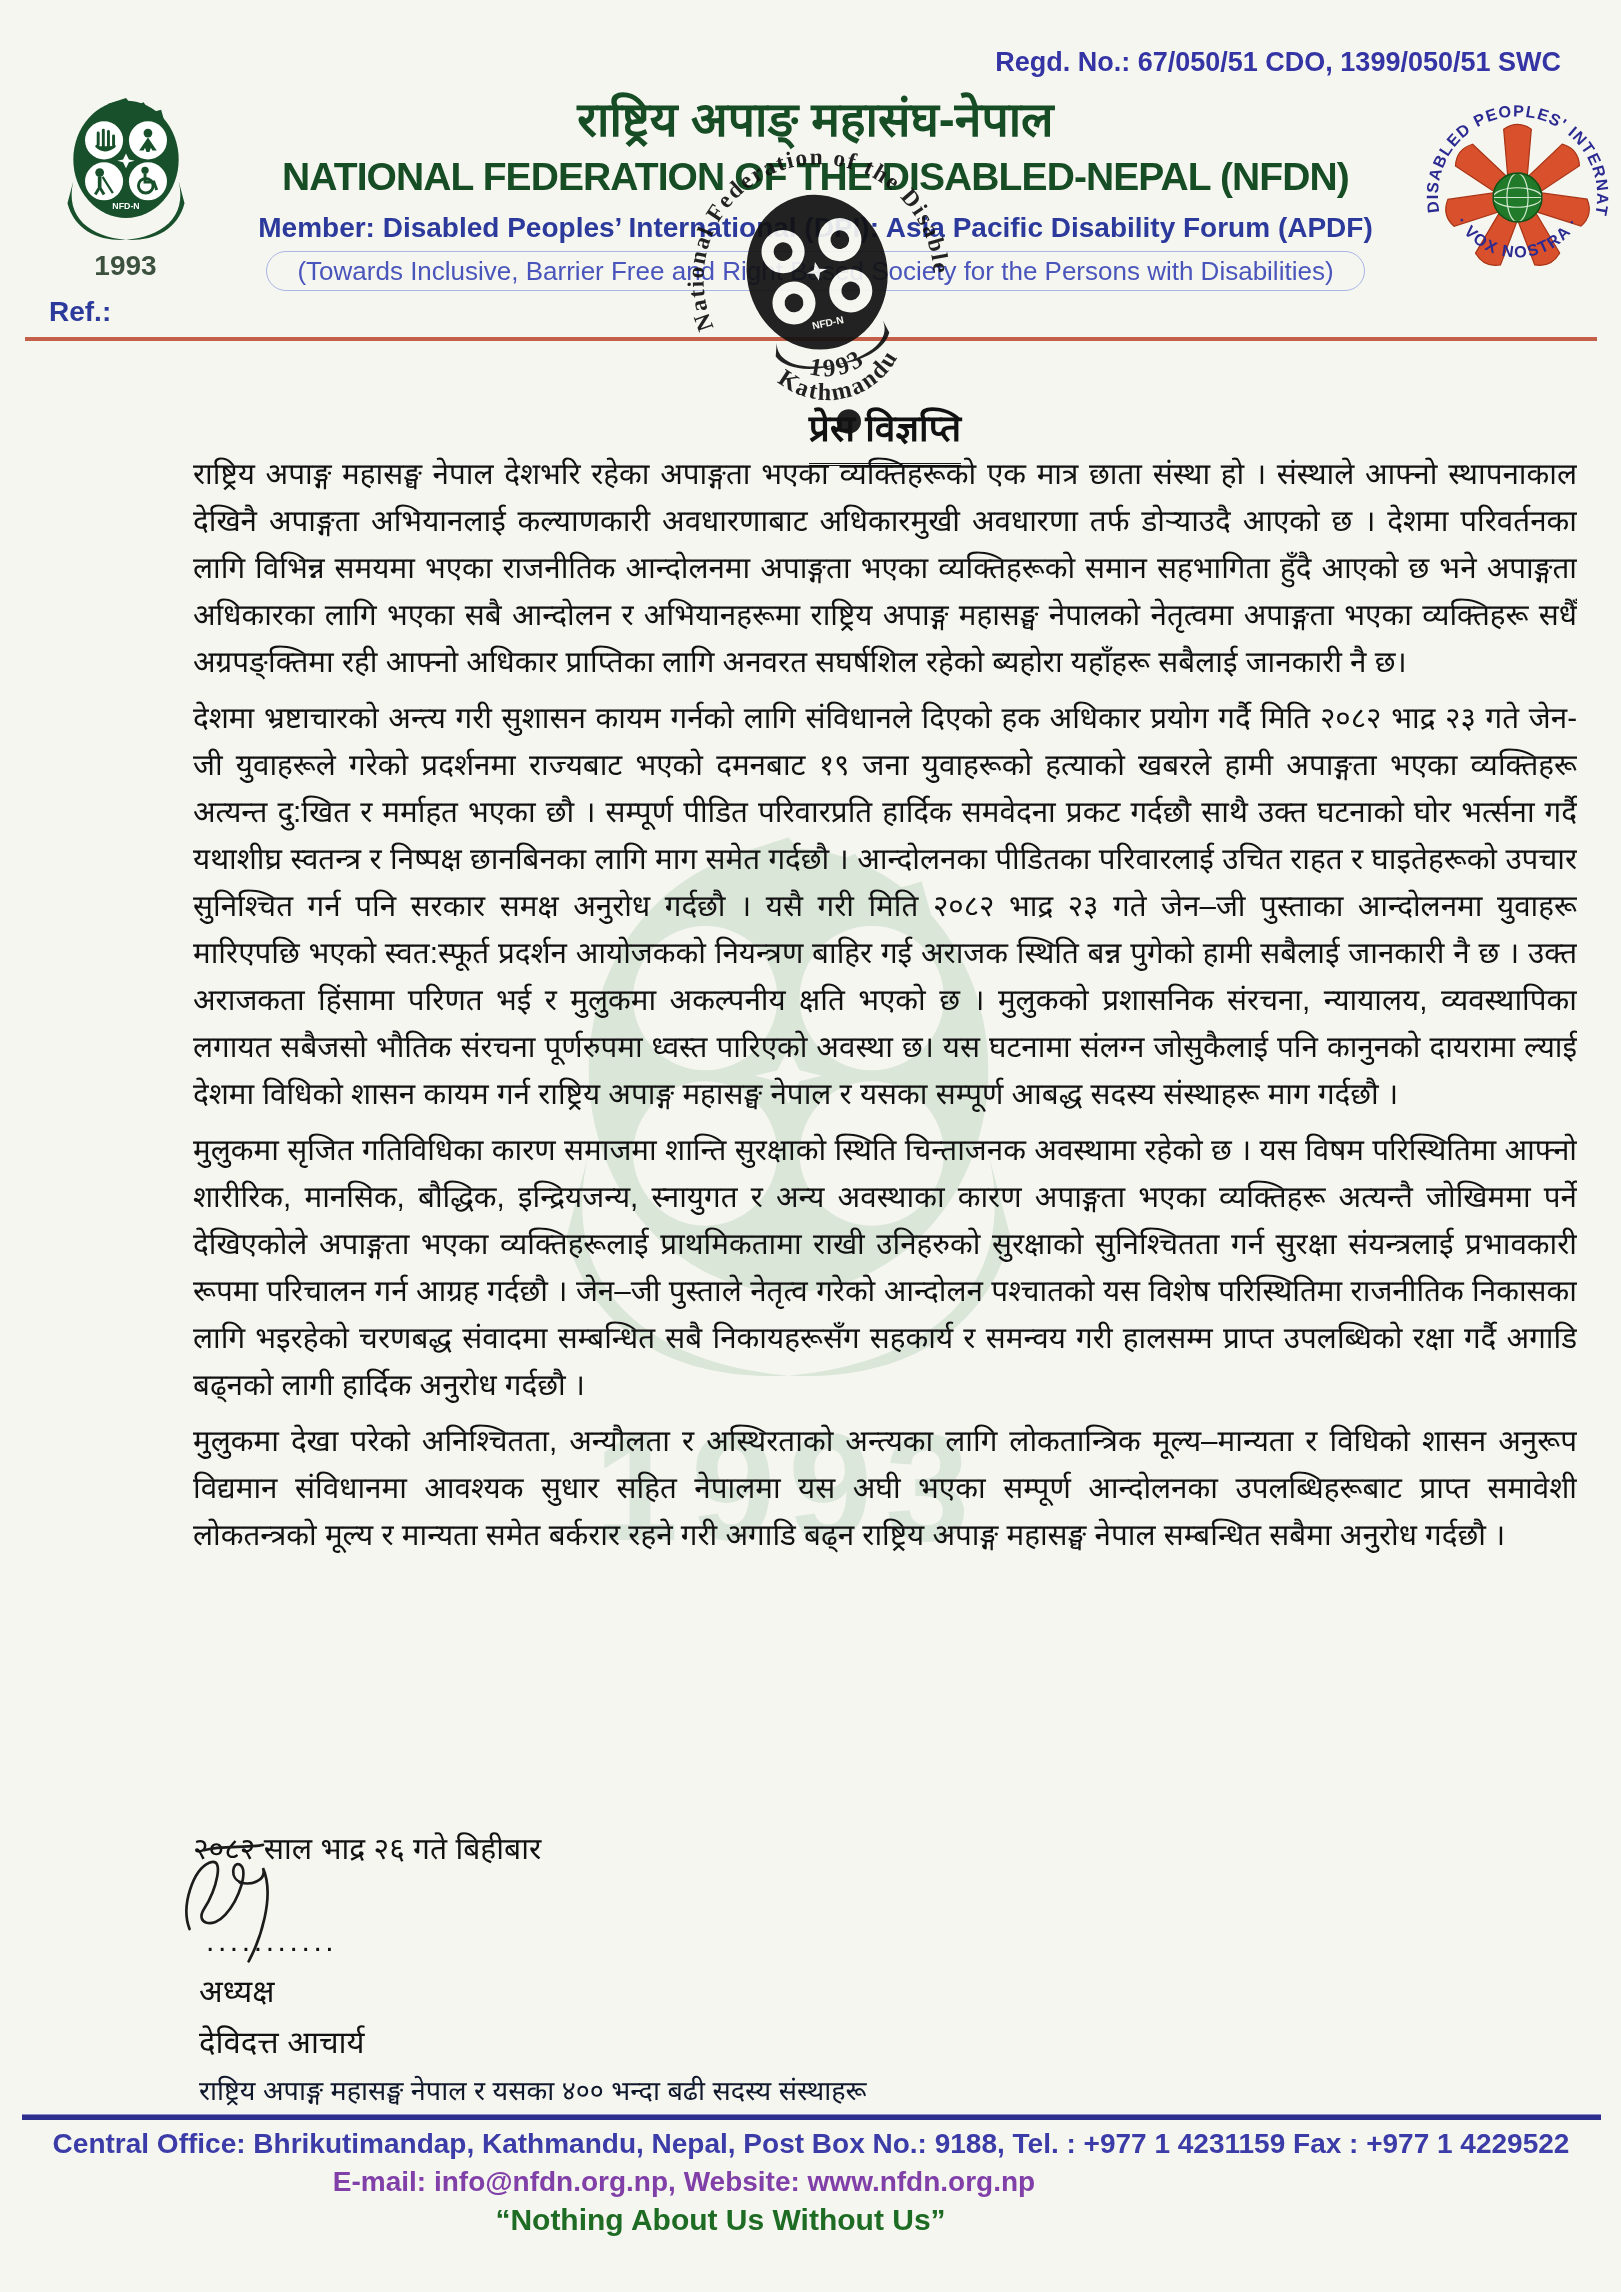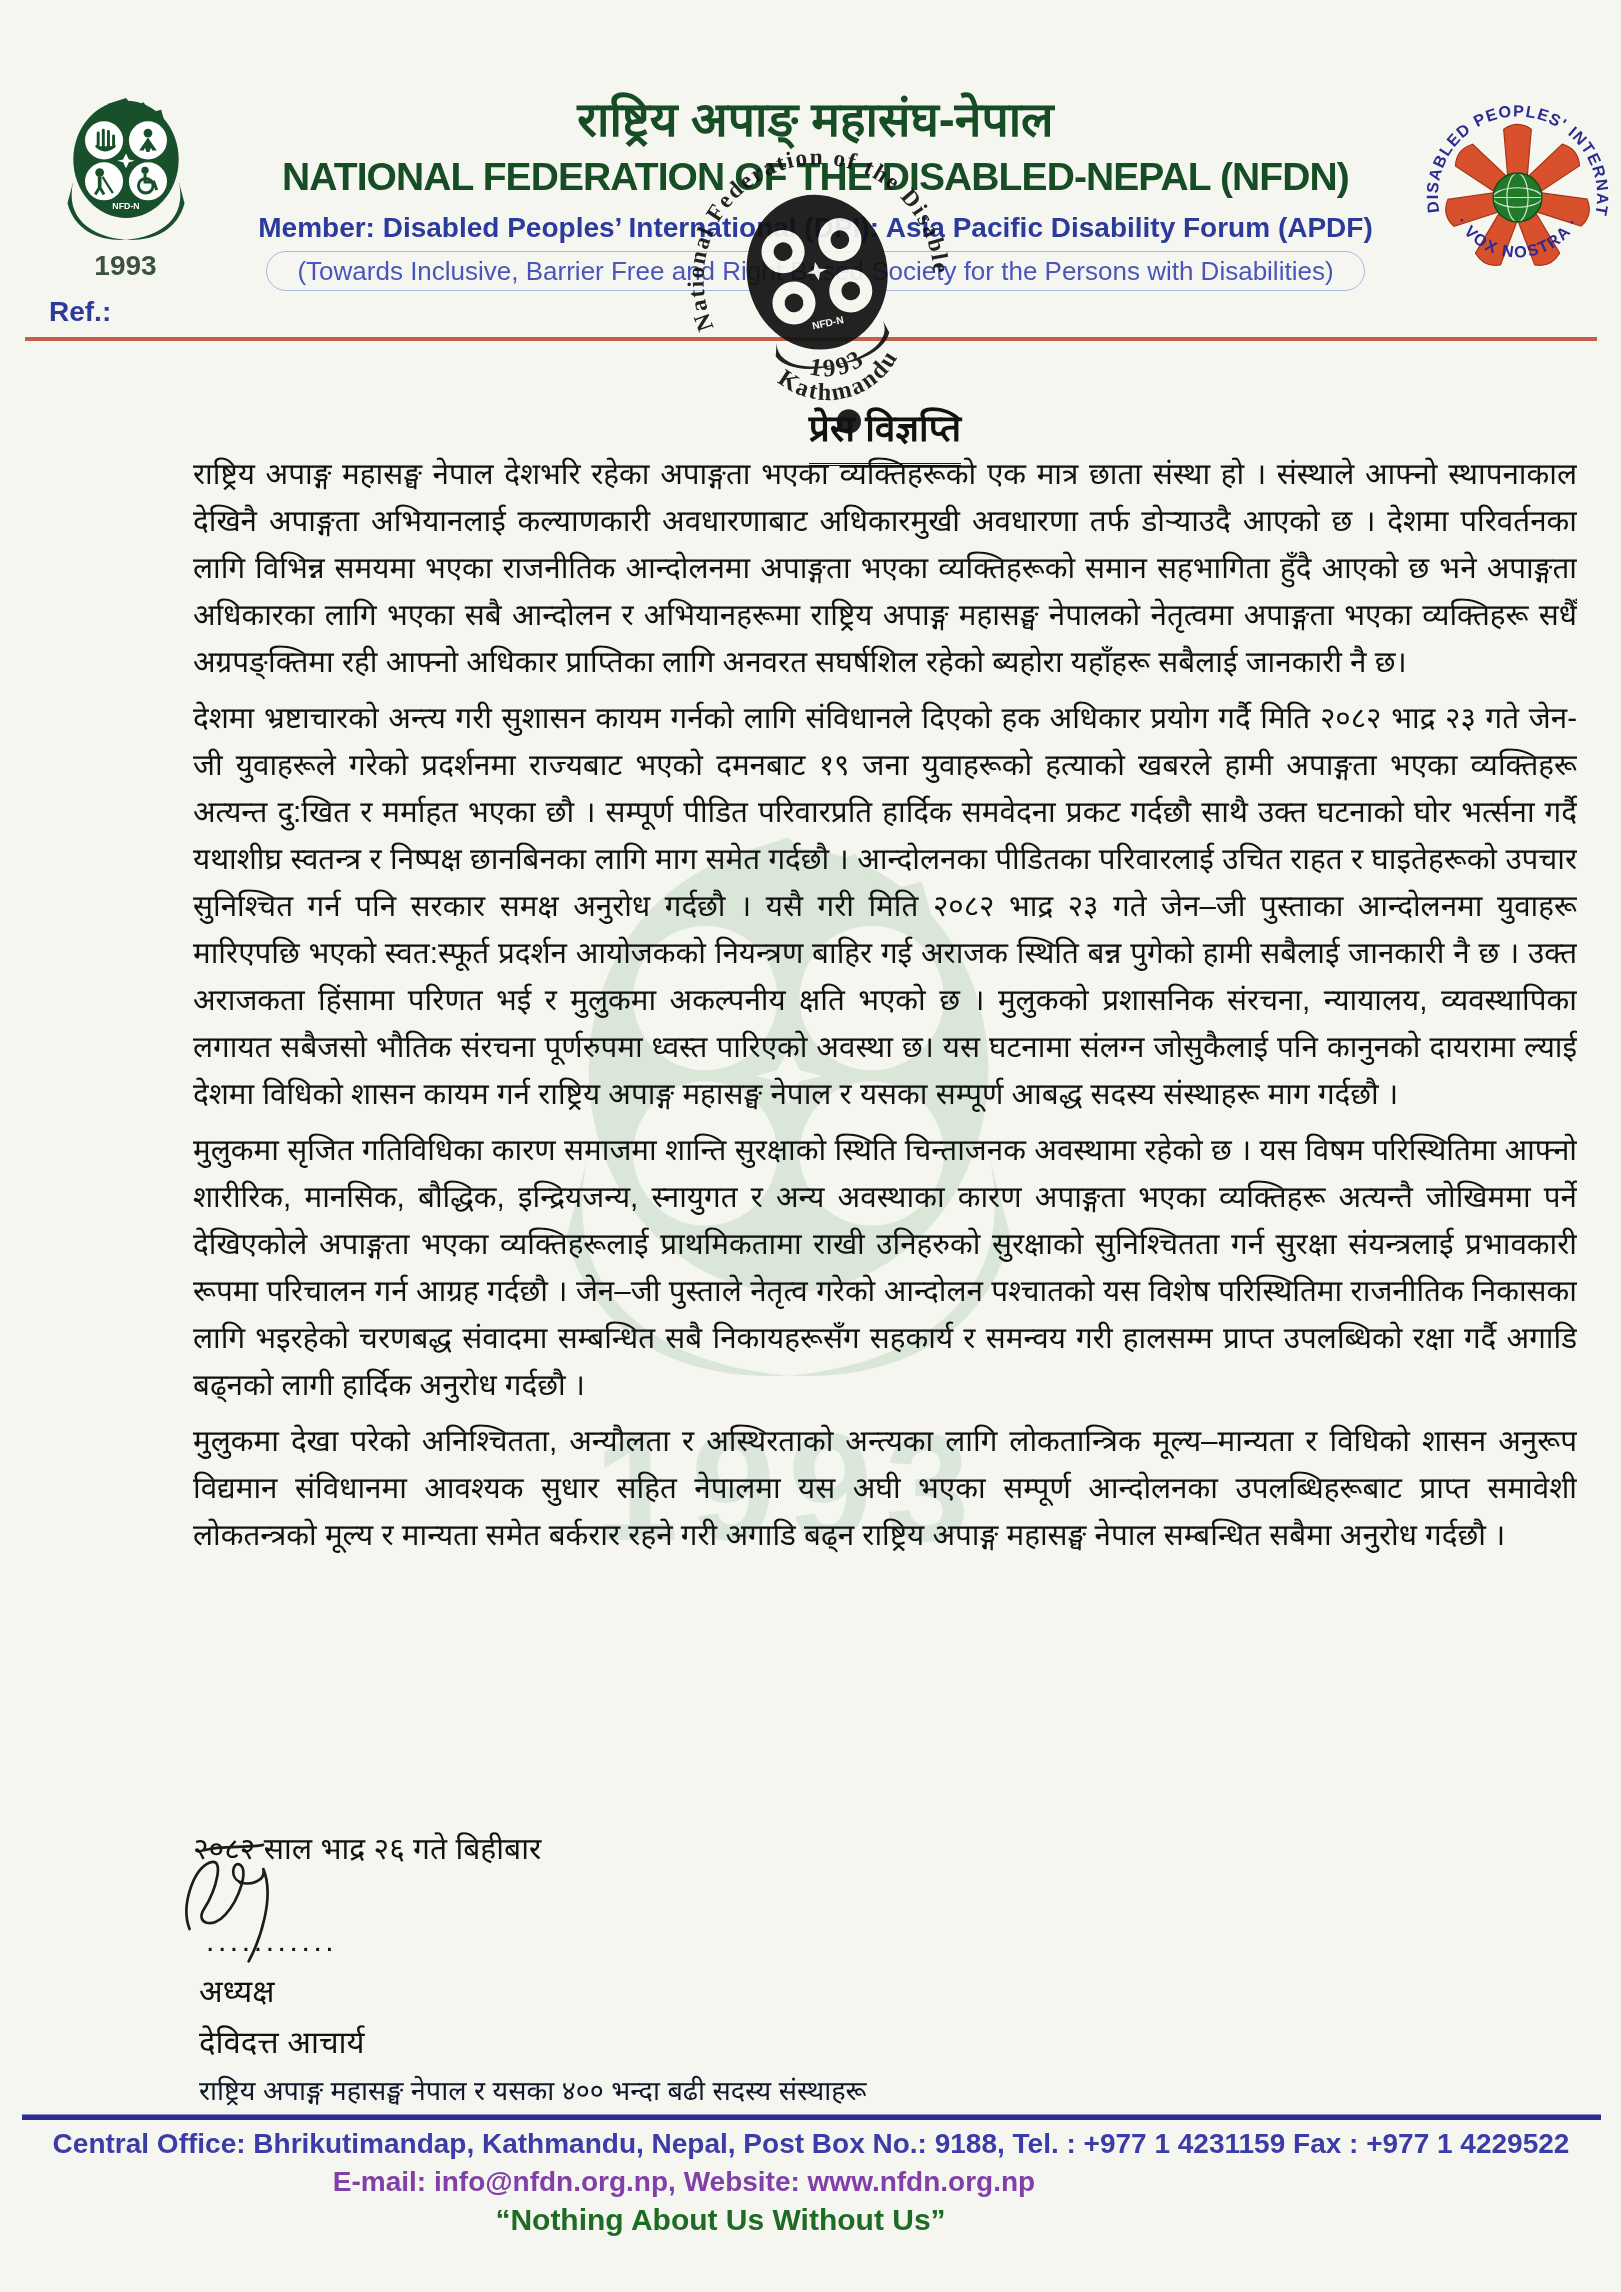--- a/index.html
+++ b/index.html
@@ -58,20 +58,21 @@
         <circle cx="130" cy="62" r="26" fill="#f6f6f1"></circle>
       <circle cx="70" cy="118" r="26" fill="#f6f6f1"></circle>
         <circle cx="130" cy="118" r="26" fill="#f6f6f1"></circle>
       <path d="M100,80 L104,88 L112,90 L104,92 L100,100 L96,92 L88,90 L96,88 Z" fill="#f6f6f1"></path>
       <path d="M28,118 C16,168 52,194 100,198 C64,200 30,186 20,148 Z" fill="#aecdb2"></path>
       <path d="M172,118 C184,168 148,194 100,198 C136,200 170,186 180,148 Z" fill="#aecdb2"></path>
     </svg>
     <div class="wm-year">1993</div>
   </div>
 
+  <div class="abs regd">Regd. No.: 67/050/51 CDO, 1399/050/51 SWC</div>
 
   <div class="abs logo-wrap">
     <svg width="148" height="150" viewBox="0 0 200 205">
       <path d="M100,4 L110,16 L124,10 L134,24 L148,20 L152,34 L88,34 L62,26 L76,12 Z" fill="#17502a"></path>
       <ellipse cx="100" cy="88" rx="72" ry="80" fill="#17502a"></ellipse>
       <circle cx="70" cy="62" r="26" fill="#ffffff"></circle>
       <circle cx="130" cy="62" r="26" fill="#ffffff"></circle>
       <circle cx="70" cy="118" r="26" fill="#ffffff"></circle>
       <circle cx="130" cy="118" r="26" fill="#ffffff"></circle>
 

